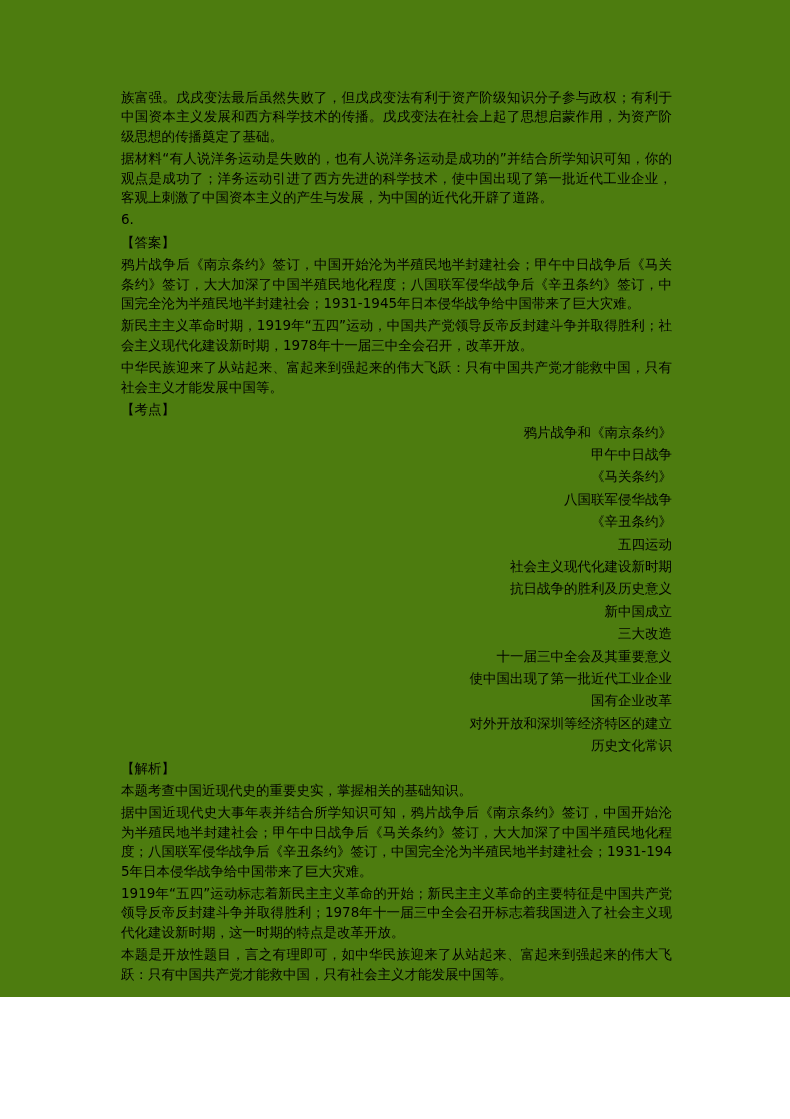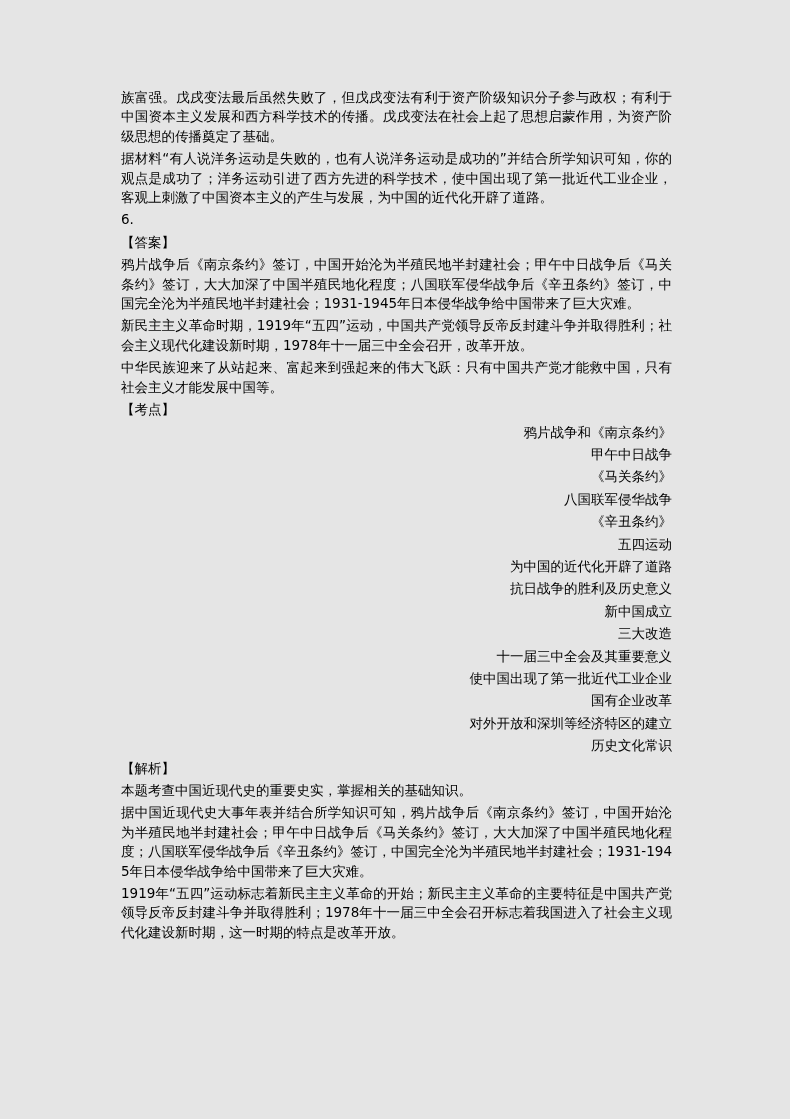--- a/index.html
+++ b/index.html
@@ -3,22 +3,22 @@
 <meta charset="utf-8">
 <style>
   html, body {
     margin: 0;
     padding: 0;
     background: #ffffff;
   }
   .page {
     position: relative;
     width: 790px;
-    height: 1119px;
-    background: #e5e5e5;
+    height: 997px;
+    background: #4d7c0f;
     box-sizing: border-box;
     padding: 88px 118px 0 121px;
     font-family: "DejaVu Sans", "Liberation Sans", sans-serif;
     font-size: 13.5px;
     line-height: 19.4px;
     color: #000000;
     overflow: hidden;
   }
   .para {
     margin: 0 0 3px 0;
@@ -52,31 +52,32 @@
   <p class="para">中华民族迎来了从站起来、富起来到强起来的伟大飞跃：只有中国共产党才能救中国，只有社会主义才能发展中国等。</p>
 
   <p class="label">【考点】</p>
 
   <p class="list-item">鸦片战争和《南京条约》</p>
   <p class="list-item">甲午中日战争</p>
   <p class="list-item">《马关条约》</p>
   <p class="list-item">八国联军侵华战争</p>
   <p class="list-item">《辛丑条约》</p>
   <p class="list-item">五四运动</p>
-  <p class="list-item">为中国的近代化开辟了道路</p>
+  <p class="list-item">社会主义现代化建设新时期</p>
   <p class="list-item">抗日战争的胜利及历史意义</p>
   <p class="list-item">新中国成立</p>
   <p class="list-item">三大改造</p>
   <p class="list-item">十一届三中全会及其重要意义</p>
   <p class="list-item">使中国出现了第一批近代工业企业</p>
   <p class="list-item">国有企业改革</p>
   <p class="list-item">对外开放和深圳等经济特区的建立</p>
   <p class="list-item">历史文化常识</p>
 
   <p class="label">【解析】</p>
 
   <p class="para">本题考查中国近现代史的重要史实，掌握相关的基础知识。</p>
 
 
   <p class="para">据中国近现代史大事年表并结合所学知识可知，鸦片战争后《南京条约》签订，中国开始沦为半殖民地半封建社会；甲午中日战争后《马关条约》签订，大大加深了中国半殖民地化程度；八国联军侵华战争后《辛丑条约》签订，中国完全沦为半殖民地半封建社会；1931-1945年日本侵华战争给中国带来了巨大灾难。</p>
   <p class="para">1919年“五四”运动标志着新民主主义革命的开始；新民主主义革命的主要特征是中国共产党领导反帝反封建斗争并取得胜利；1978年十一届三中全会召开标志着我国进入了社会主义现代化建设新时期，这一时期的特点是改革开放。</p>
+  <p class="para">本题是开放性题目，言之有理即可，如中华民族迎来了从站起来、富起来到强起来的伟大飞跃：只有中国共产党才能救中国，只有社会主义才能发展中国等。</p>
 
 </div>
 
 </body></html>

